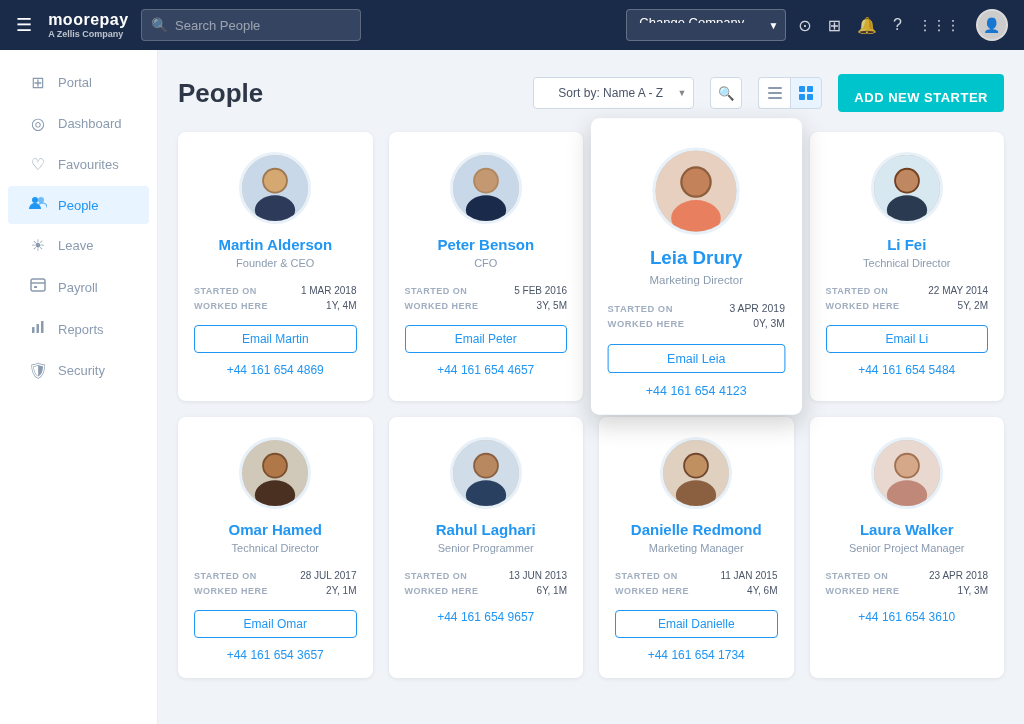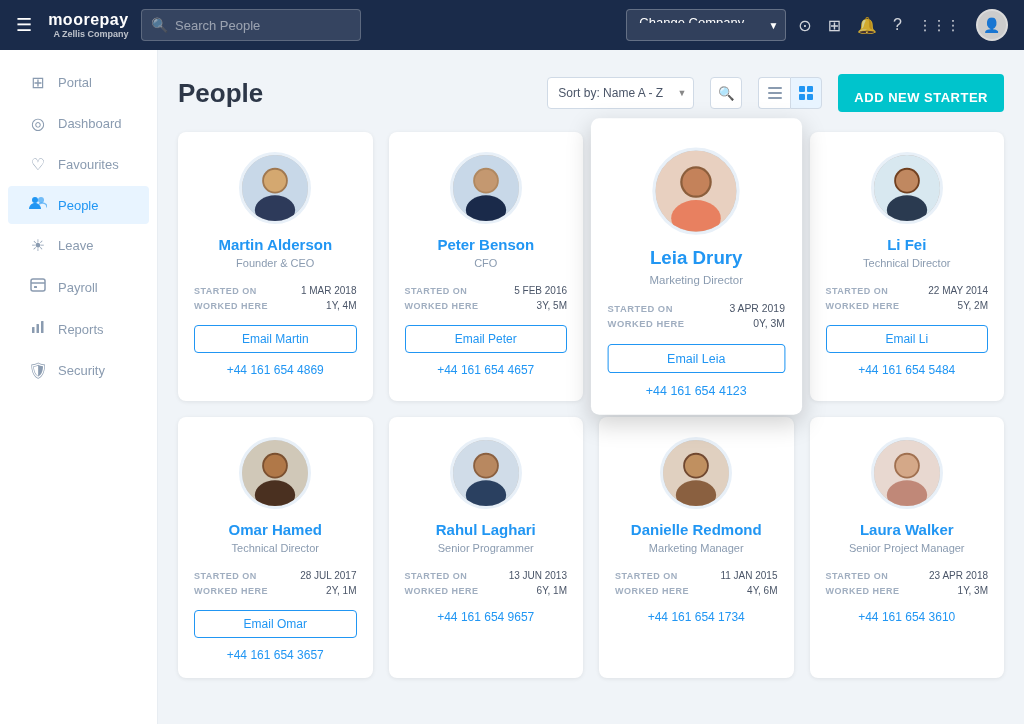--- a/index.html
+++ b/index.html
@@ -8,21 +8,21 @@
     
     .topnav {
       background: #1a2b4a;
       height: 50px;
       display: flex;
       align-items: center;
       padding: 0 16px;
       gap: 12px;
       flex-shrink: 0;
     }
-    .topnav-logo { color: white; font-size: 18px; font-weight: bold; display: flex; align-items: center; gap: 8px; text-align: right; }
+    .topnav-logo { color: white; font-size: 18px; font-weight: bold; display: flex; align-items: center; gap: 8px; }
     .topnav-logo .logo-text { display: flex; flex-direction: column; }
     .topnav-logo .logo-main { font-size: 16px; font-weight: 700; letter-spacing: 0.5px; }
     .topnav-logo .logo-sub { font-size: 9px; opacity: 0.7; }
     .hamburger { color: white; cursor: pointer; font-size: 18px; margin-right: 4px; }
     .search-box {
       background: rgba(255,255,255,0.12);
       border: 1px solid rgba(255,255,255,0.2);
       border-radius: 4px;
       display: flex;
       align-items: center;
@@ -121,21 +121,21 @@
       font-size: 26px;
       font-weight: 600;
       color: #2d3748;
       margin-right: auto;
     }
     .sort-select-wrapper { position: relative; display: flex; align-items: center; }
     .sort-select {
       appearance: none; -webkit-appearance: none;
       border: 1px solid #d0dae6;
       border-radius: 4px;
-      padding: 6px 28px 6px 10px;
+      padding: 6px 28px 6px 24px;
       font-size: 12px;
       color: #4a5568;
       background: white;
       cursor: pointer;
       height: 32px;
     }
     .sort-chevron { position: absolute; right: 8px; font-size: 9px; color: #888; pointer-events: none; }
     .search-btn {
       width: 32px; height: 32px;
       border: 1px solid #d0dae6;
@@ -563,20 +563,21 @@
     <div class="person-details">
       <div class="detail-row">
         <span class="detail-label">STARTED ON</span>
         <span class="detail-value">11 JAN 2015</span>
       </div>
       <div class="detail-row">
         <span class="detail-label">WORKED HERE</span>
         <span class="detail-value">4Y, 6M</span>
       </div>
     </div>
+    <button class="email-btn">Email Danielle</button>
     <span class="person-phone">+44 161 654 1734</span>
   </div>
         <div class="person-card">
     <div class="person-avatar" style="width:72px;height:72px">
       <svg viewBox="0 0 72 72" width="100%" height="100%">
               <circle cx="36" cy="36" r="36" fill="#e8d8d0"></circle>
               <circle cx="36" cy="28" r="14" fill="#a07050"></circle>
               <ellipse cx="36" cy="60" rx="22" ry="16" fill="#c08878"></ellipse>
               <circle cx="36" cy="28" r="12" fill="#d4a888"></circle>
             </svg>

